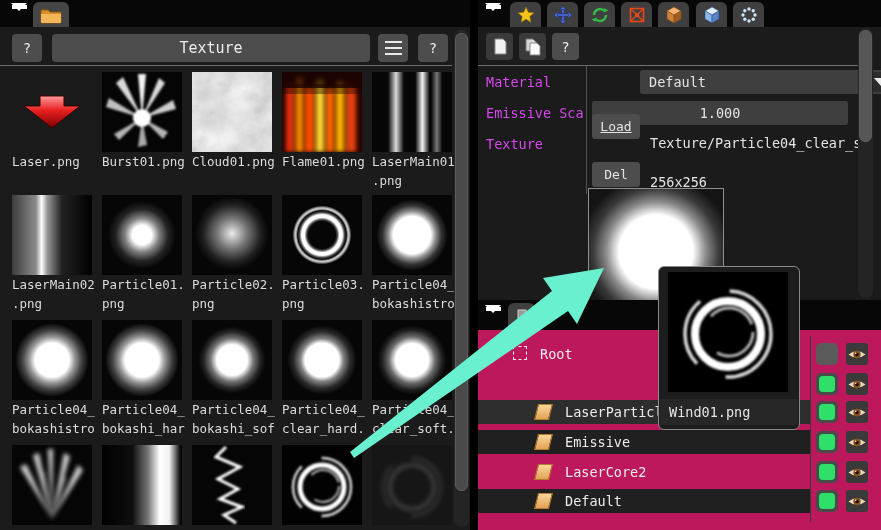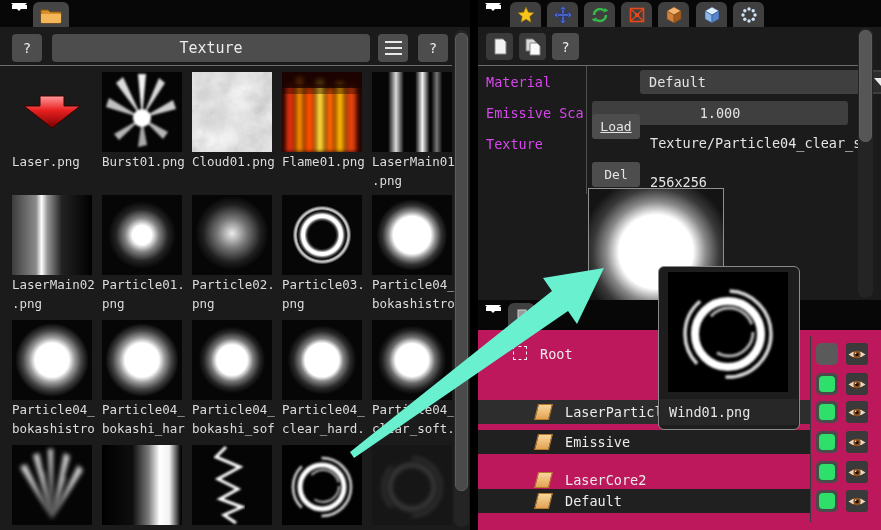--- a/index.html
+++ b/index.html
@@ -432,21 +432,21 @@
     <span class="nlabel-root">Root</span>
   </div>
   <div class="nrow sel" style="top:100px;">
     <span class="nfolder"></span>
     <span class="nlabel">LaserParticle</span>
   </div>
   <div class="nrow alt" style="top:130px;">
     <span class="nfolder"></span>
     <span class="nlabel">Emissive</span>
   </div>
-  <div class="nrow" style="top:168px;">
+  <div class="nrow" style="top:160px;">
     <span class="nfolder"></span>
     <span class="nlabel">LaserCore2</span>
   </div>
   <div class="nrow alt" style="top:189px;">
     <span class="nfolder"></span>
     <span class="nlabel">Default</span>
   </div>
 
   <div class="treediv"></div>
 

